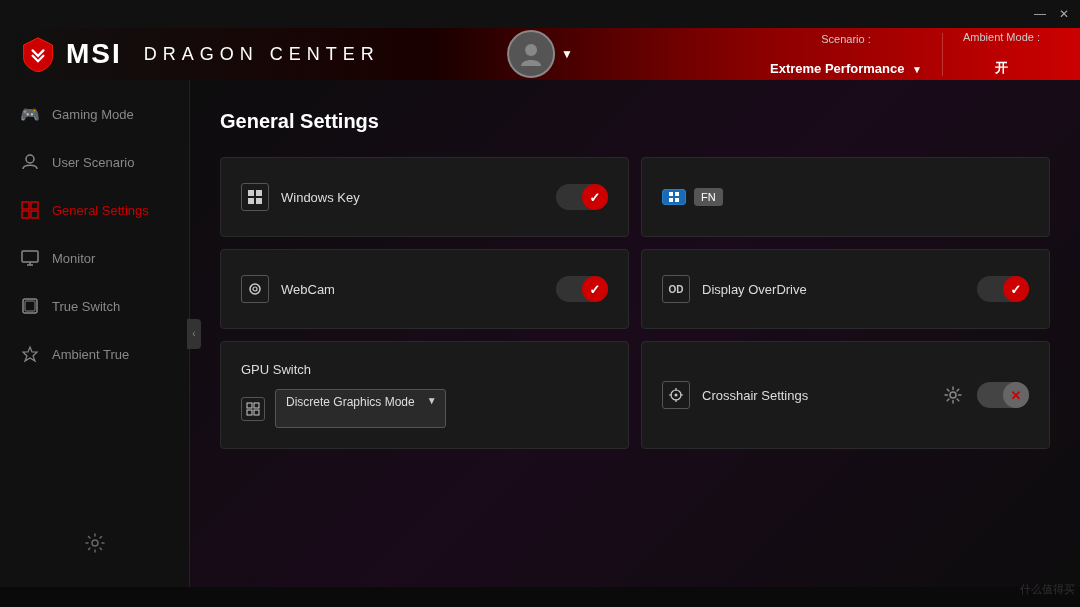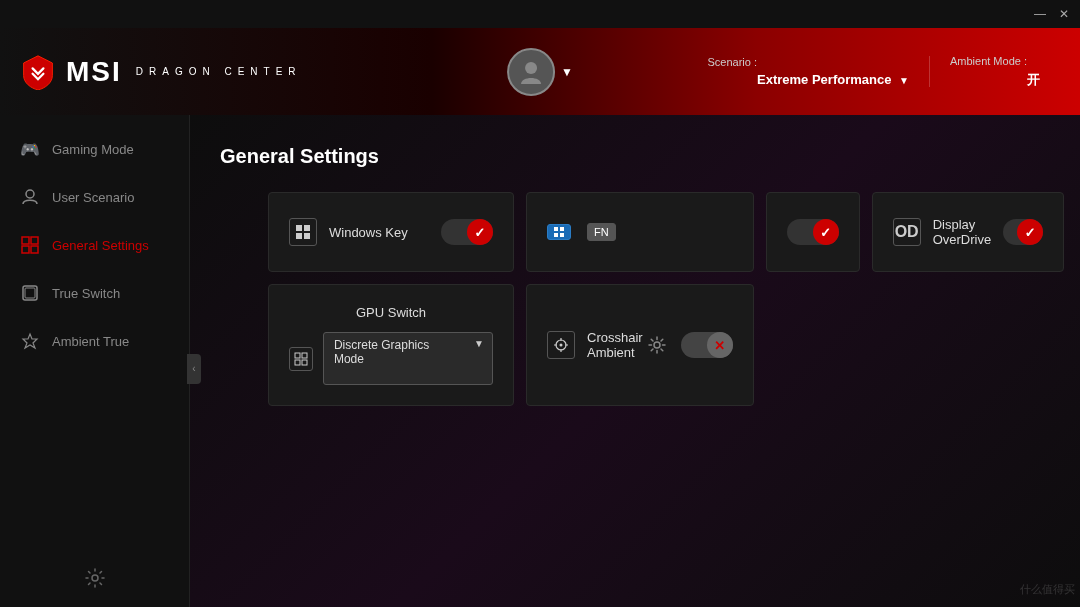--- a/index.html
+++ b/index.html
@@ -28,21 +28,21 @@
       display: flex;
       align-items: center;
       justify-content: center;
       color: #aaa;
       font-size: 12px;
       cursor: pointer;
     }
 
     
     .header {
-      height: 87px;
+      height: 52px;
       background: linear-gradient(to right, #111 0%, #1a0000 40%, #8b0000 70%, #cc0000 100%);
       display: flex;
       align-items: center;
       padding: 0 20px;
       position: relative;
     }
     .header-logo {
       display: flex;
       align-items: center;
       gap: 10px;
@@ -52,25 +52,25 @@
       height: 36px;
     }
     .logo-text {
       font-size: 28px;
       font-weight: 900;
       color: #fff;
       letter-spacing: 2px;
       text-transform: uppercase;
     }
     .logo-dragon {
-      font-size: 10px;
+      font-size: 18px;
       color: #fff;
       letter-spacing: 6px;
       text-transform: uppercase;
-      margin-left: 4px;
+      margin-left: 12px;
       font-weight: 300;
     }
     .header-center {
       position: absolute;
       left: 50%;
       transform: translateX(-50%);
       display: flex;
       align-items: center;
       gap: 6px;
     }
@@ -92,21 +92,22 @@
     }
     .header-right {
       position: absolute;
       right: 20px;
       display: flex;
       align-items: center;
       gap: 0;
     }
     .header-info {
       display: flex;
-      align-items: flex-start;
+      flex-direction: column;
+      align-items: center;
       padding: 0 20px;
       border-right: 1px solid rgba(255,255,255,0.2);
     }
     .header-info:last-child { border-right: none; }
     .header-info-label {
       font-size: 11px;
       color: #ccc;
     }
     .header-info-value {
       font-size: 13px;
@@ -196,23 +197,22 @@
     .page-title {
       font-size: 20px;
       font-weight: 600;
       color: #fff;
       margin-bottom: 24px;
     }
 
     
     .settings-grid {
       display: grid;
-      grid-template-columns: 1fr 1fr 1fr 1fr;
+      grid-template-columns: 1fr 1fr;
       gap: 12px;
-      margin-left: 48px;
     }
 
     
     .setting-card {
       background: #1a1a1a;
       border: 1px solid #2a2a2a;
       border-radius: 4px;
       padding: 20px;
       display: flex;
       align-items: center;
@@ -299,21 +299,21 @@
       align-items: center;
       justify-content: center;
       color: #cc0000;
       font-size: 13px;
       font-weight: bold;
     }
 
     
     .switch-key-badge {
       display: flex;
-      gap: 16px;
+      gap: 8px;
       align-items: center;
     }
     .badge {
       background: #333;
       border: 1px solid #555;
       border-radius: 3px;
       padding: 2px 6px;
       font-size: 11px;
       color: #ccc;
       display: flex;
@@ -332,21 +332,20 @@
 
     
     .gpu-switch-container {
       width: 100%;
     }
     .gpu-switch-title {
       font-size: 13px;
       color: #ddd;
       font-weight: 500;
       margin-bottom: 12px;
-      text-align: center;
     }
     .gpu-switch-select {
       display: flex;
       align-items: center;
       gap: 10px;
     }
     .select-icon {
       width: 24px;
       height: 24px;
       display: flex;
@@ -473,20 +472,30 @@
           <rect x="10" y="1" width="7" height="7" stroke="#cc0000" stroke-width="1.5"></rect>
           <rect x="1" y="10" width="7" height="7" stroke="#cc0000" stroke-width="1.5"></rect>
           <rect x="10" y="10" width="7" height="7" stroke="#cc0000" stroke-width="1.5"></rect>
         </svg>
       </span>
       <span style="color:#cc0000">General Settings</span>
     </div>
     <div class="sidebar-item">
       <span class="sidebar-item-icon">
         <svg width="18" height="18" viewBox="0 0 18 18" fill="none">
+          <rect x="1" y="2" width="16" height="11" rx="1" stroke="#888" stroke-width="1.5"></rect>
+          <path d="M6 16 H12" stroke="#888" stroke-width="1.5"></path>
+          <path d="M9 13 V16" stroke="#888" stroke-width="1.5"></path>
+        </svg>
+      </span>
+      <span>Monitor</span>
+    </div>
+    <div class="sidebar-item">
+      <span class="sidebar-item-icon">
+        <svg width="18" height="18" viewBox="0 0 18 18" fill="none">
           <rect x="2" y="2" width="14" height="14" rx="2" stroke="#888" stroke-width="1.5"></rect>
           <rect x="4" y="4" width="10" height="10" rx="1" stroke="#888" stroke-width="1"></rect>
         </svg>
       </span>
       <span>True Switch</span>
     </div>
     <div class="sidebar-item">
       <span class="sidebar-item-icon">
         <svg width="18" height="18" viewBox="0 0 18 18" fill="none">
           <path d="M9 2 L11 7 L16 7 L12 11 L14 16 L9 13 L4 16 L6 11 L2 7 L7 7 Z" stroke="#888" stroke-width="1.2" fill="none"></path>
@@ -533,29 +542,38 @@
               <rect x="6" y="0" width="4" height="4" fill="#fff"></rect>
               <rect x="0" y="6" width="4" height="4" fill="#fff"></rect>
               <rect x="6" y="6" width="4" height="4" fill="#fff"></rect>
             </svg>
           </div>
           <div class="badge badge-fn">FN</div>
         </div>
       </div>
 
       <div class="setting-card">
+        <div class="setting-card-left">
+          <div class="setting-icon">
+            <svg width="16" height="16" viewBox="0 0 16 16" fill="none">
+              <circle cx="8" cy="8" r="5" stroke="#ccc" stroke-width="1.5"></circle>
+              <circle cx="8" cy="8" r="2" stroke="#ccc" stroke-width="1.2"></circle>
+            </svg>
+          </div>
+          <span class="setting-label">WebCam</span>
+        </div>
         <div class="toggle on">
           <div class="toggle-check">✓</div>
         </div>
       </div>
 
       <div class="setting-card">
         <div class="setting-card-left">
           <div class="setting-icon">
-            <span style="font-size:16px;color:#ccc;font-weight:bold;text-align:right;">OD</span>
+            <span style="font-size:10px;color:#ccc;font-weight:bold;text-align:right;">OD</span>
           </div>
           <span class="setting-label">Display OverDrive</span>
         </div>
         <div class="toggle on">
           <div class="toggle-check">✓</div>
         </div>
       </div>
 
       <div class="setting-card tall">
         <div class="gpu-switch-container">
@@ -579,21 +597,21 @@
 
       <div class="setting-card">
         <div class="setting-card-left">
           <div class="setting-icon">
             <svg width="16" height="16" viewBox="0 0 16 16" fill="none">
               <circle cx="8" cy="8" r="5" stroke="#ccc" stroke-width="1.2"></circle>
               <circle cx="8" cy="8" r="1.5" fill="#ccc"></circle>
               <path d="M8 1 L8 4 M8 12 L8 15 M1 8 L4 8 M12 8 L15 8" stroke="#ccc" stroke-width="1.2"></path>
             </svg>
           </div>
-          <span class="setting-label">Crosshair Ambient</span>
+          <span class="setting-label">Crosshair Settings</span>
         </div>
         <div class="crosshair-row">
           <div class="gear-icon-btn">
             <svg width="18" height="18" viewBox="0 0 18 18" fill="none">
               <circle cx="9" cy="9" r="3" stroke="#888" stroke-width="1.5"></circle>
               <path d="M9 1 L9 3.5 M9 14.5 L9 17 M1 9 L3.5 9 M14.5 9 L17 9 M3.2 3.2 L5 5 M13 13 L14.8 14.8 M14.8 3.2 L13 5 M5 13 L3.2 14.8" stroke="#888" stroke-width="1.5" stroke-linecap="round"></path>
             </svg>
           </div>
           <div class="toggle-crosshair">
             <div class="toggle-crosshair-x">✕</div>

